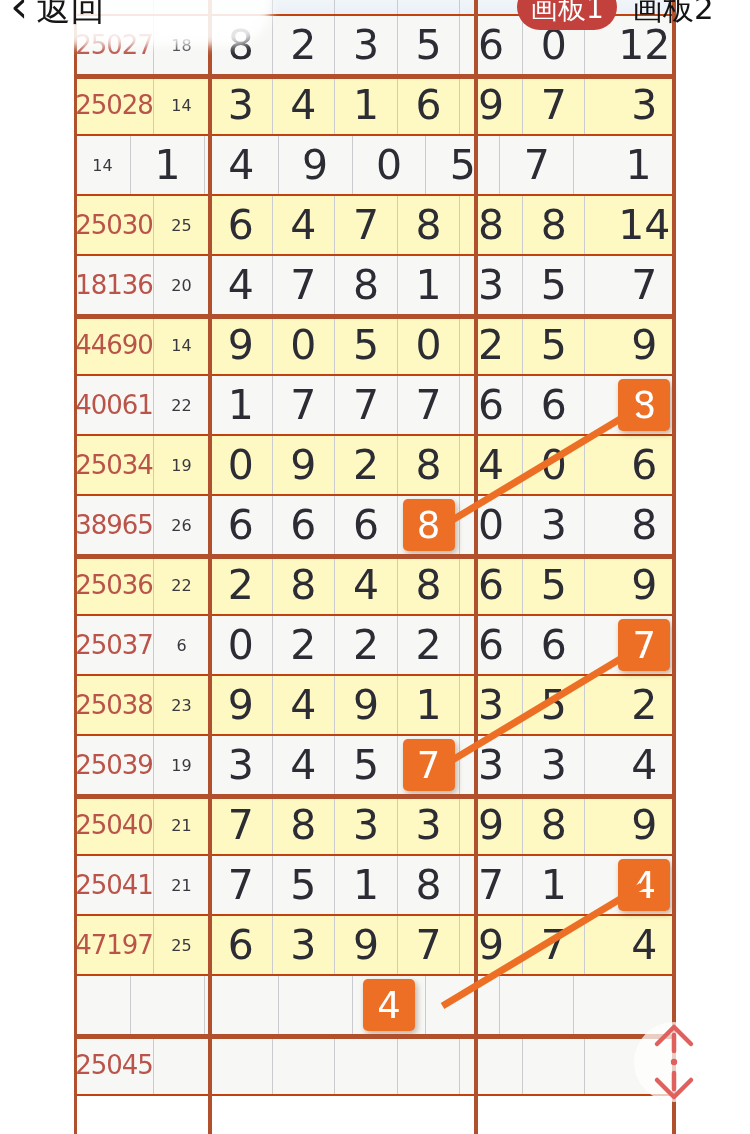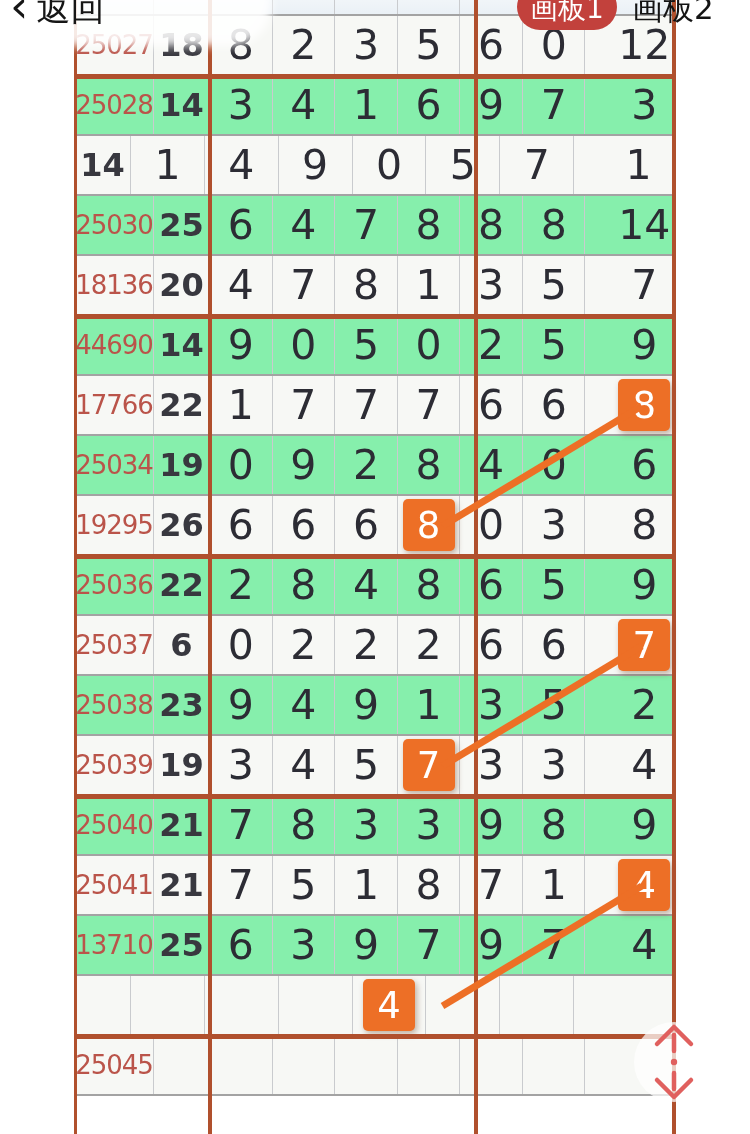--- a/index.html
+++ b/index.html
@@ -2,28 +2,28 @@
 <html><head>
 <meta charset="utf-8">
 <style>
   html,body{margin:0;padding:0;background:#fff;}
   #app{
     position:relative;width:750px;height:1134px;overflow:hidden;background:#ffffff;
     font-family:"DejaVu Sans","Liberation Sans",sans-serif;
   }
   
   #tableWrap{position:absolute;left:75px;top:0;width:600px;z-index:1;}
-  .row{display:flex;height:60px;box-sizing:border-box;border-bottom:2px solid #a3a3a3;}
+  .row{display:flex;height:60px;box-sizing:border-box;border-bottom:2px solid #c2410c;}
   .row.sliver{height:16px;}
-  .row.blue{background:#86efac;}
+  .row.blue{background:#fef9c3;}
   .row.white{background:#f7f8f5;}
   .row.sliver{background:linear-gradient(rgba(255,255,255,.55),rgba(255,255,255,.35)),#dfe9f1;}
   .cell{box-sizing:border-box;display:flex;align-items:center;justify-content:center;border-right:1.5px solid #c9cbce;overflow:visible;}
   .cell.period{width:79px;color:#ba544a;font-size:26px;letter-spacing:-1px;}
-  .cell.sum{width:56px;color:#38383f;font-size:32px;font-weight:bold;}
+  .cell.sum{width:56px;color:#38383f;font-size:16px;}
   .cell.num{flex:1;font-size:41px;color:#2c2c34;}
   .cell:last-child{border-right:none;margin-left:28px;}
   
   .hl-square{
     position:relative;z-index:4;width:52px;height:52px;border-radius:5px;
     background:#ed6f26;color:#ffffff;font-size:37px;display:flex;align-items:center;justify-content:center;
     box-shadow:2px 3px 6px rgba(90,40,0,.35);
   }
   
   .vline{position:absolute;top:0;height:1134px;background:#b0502d;z-index:2;}
@@ -124,21 +124,21 @@
     <div class="cell sum">14</div>
   <div class="cell num">9</div>
         <div class="cell num">0</div>
         <div class="cell num">5</div>
         <div class="cell num">0</div>
         <div class="cell num">2</div>
         <div class="cell num">5</div>
         <div class="cell num">9</div>
       </div>
       <div class="row white">
-    <div class="cell period">17766</div>
+    <div class="cell period">40061</div>
     <div class="cell sum">22</div>
   <div class="cell num">1</div>
         <div class="cell num">7</div>
         <div class="cell num">7</div>
         <div class="cell num">7</div>
         <div class="cell num">6</div>
         <div class="cell num">6</div>
         <div class="cell num">
           <div class="hl-square">8</div>
         </div>
@@ -148,21 +148,21 @@
     <div class="cell sum">19</div>
   <div class="cell num">0</div>
         <div class="cell num">9</div>
         <div class="cell num">2</div>
         <div class="cell num">8</div>
         <div class="cell num">4</div>
         <div class="cell num">0</div>
         <div class="cell num">6</div>
       </div>
       <div class="row white">
-    <div class="cell period">19295</div>
+    <div class="cell period">38965</div>
     <div class="cell sum">26</div>
   <div class="cell num">6</div>
         <div class="cell num">6</div>
         <div class="cell num">6</div>
         <div class="cell num">
           <div class="hl-square">8</div>
         </div>
         <div class="cell num">0</div>
         <div class="cell num">3</div>
         <div class="cell num">8</div>
@@ -233,21 +233,21 @@
         <div class="cell num">5</div>
         <div class="cell num">1</div>
         <div class="cell num">8</div>
         <div class="cell num">7</div>
         <div class="cell num">1</div>
         <div class="cell num">
           <div class="hl-square">4</div>
         </div>
       </div>
       <div class="row blue">
-    <div class="cell period">13710</div>
+    <div class="cell period">47197</div>
     <div class="cell sum">25</div>
   <div class="cell num">6</div>
         <div class="cell num">3</div>
         <div class="cell num">9</div>
         <div class="cell num">7</div>
         <div class="cell num">9</div>
         <div class="cell num">7</div>
         <div class="cell num">4</div>
       </div>
       <div class="row white">

